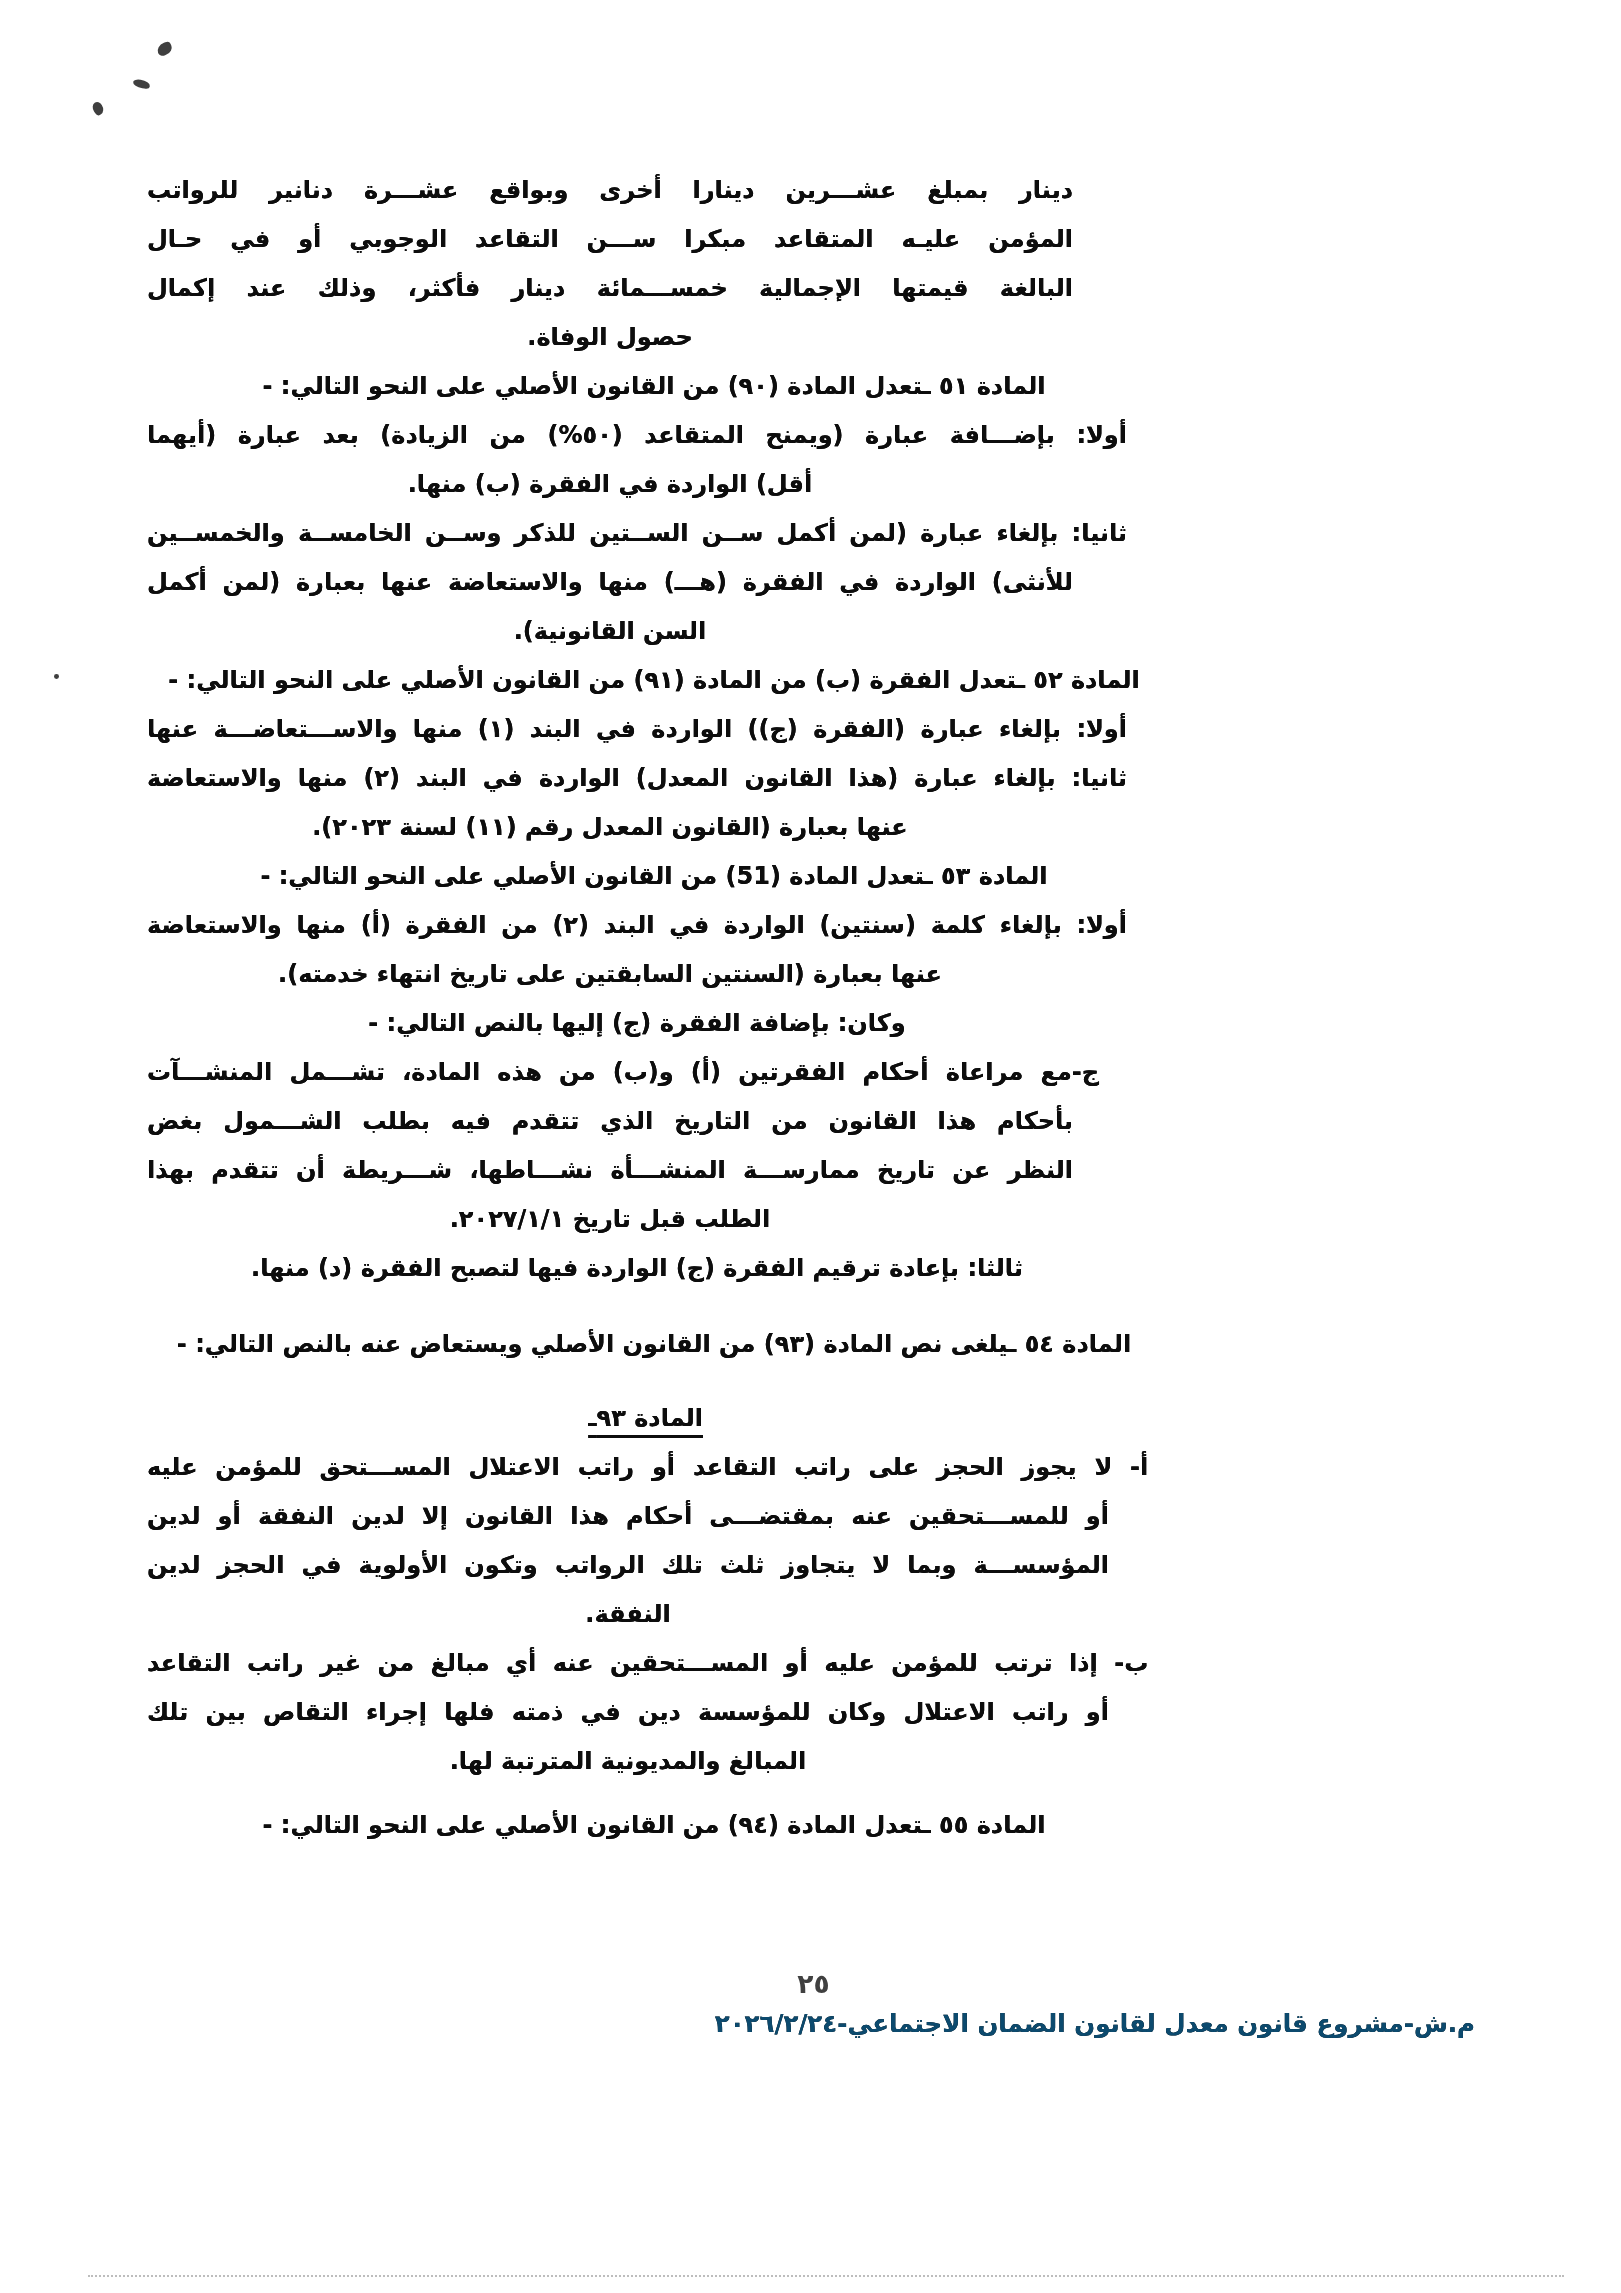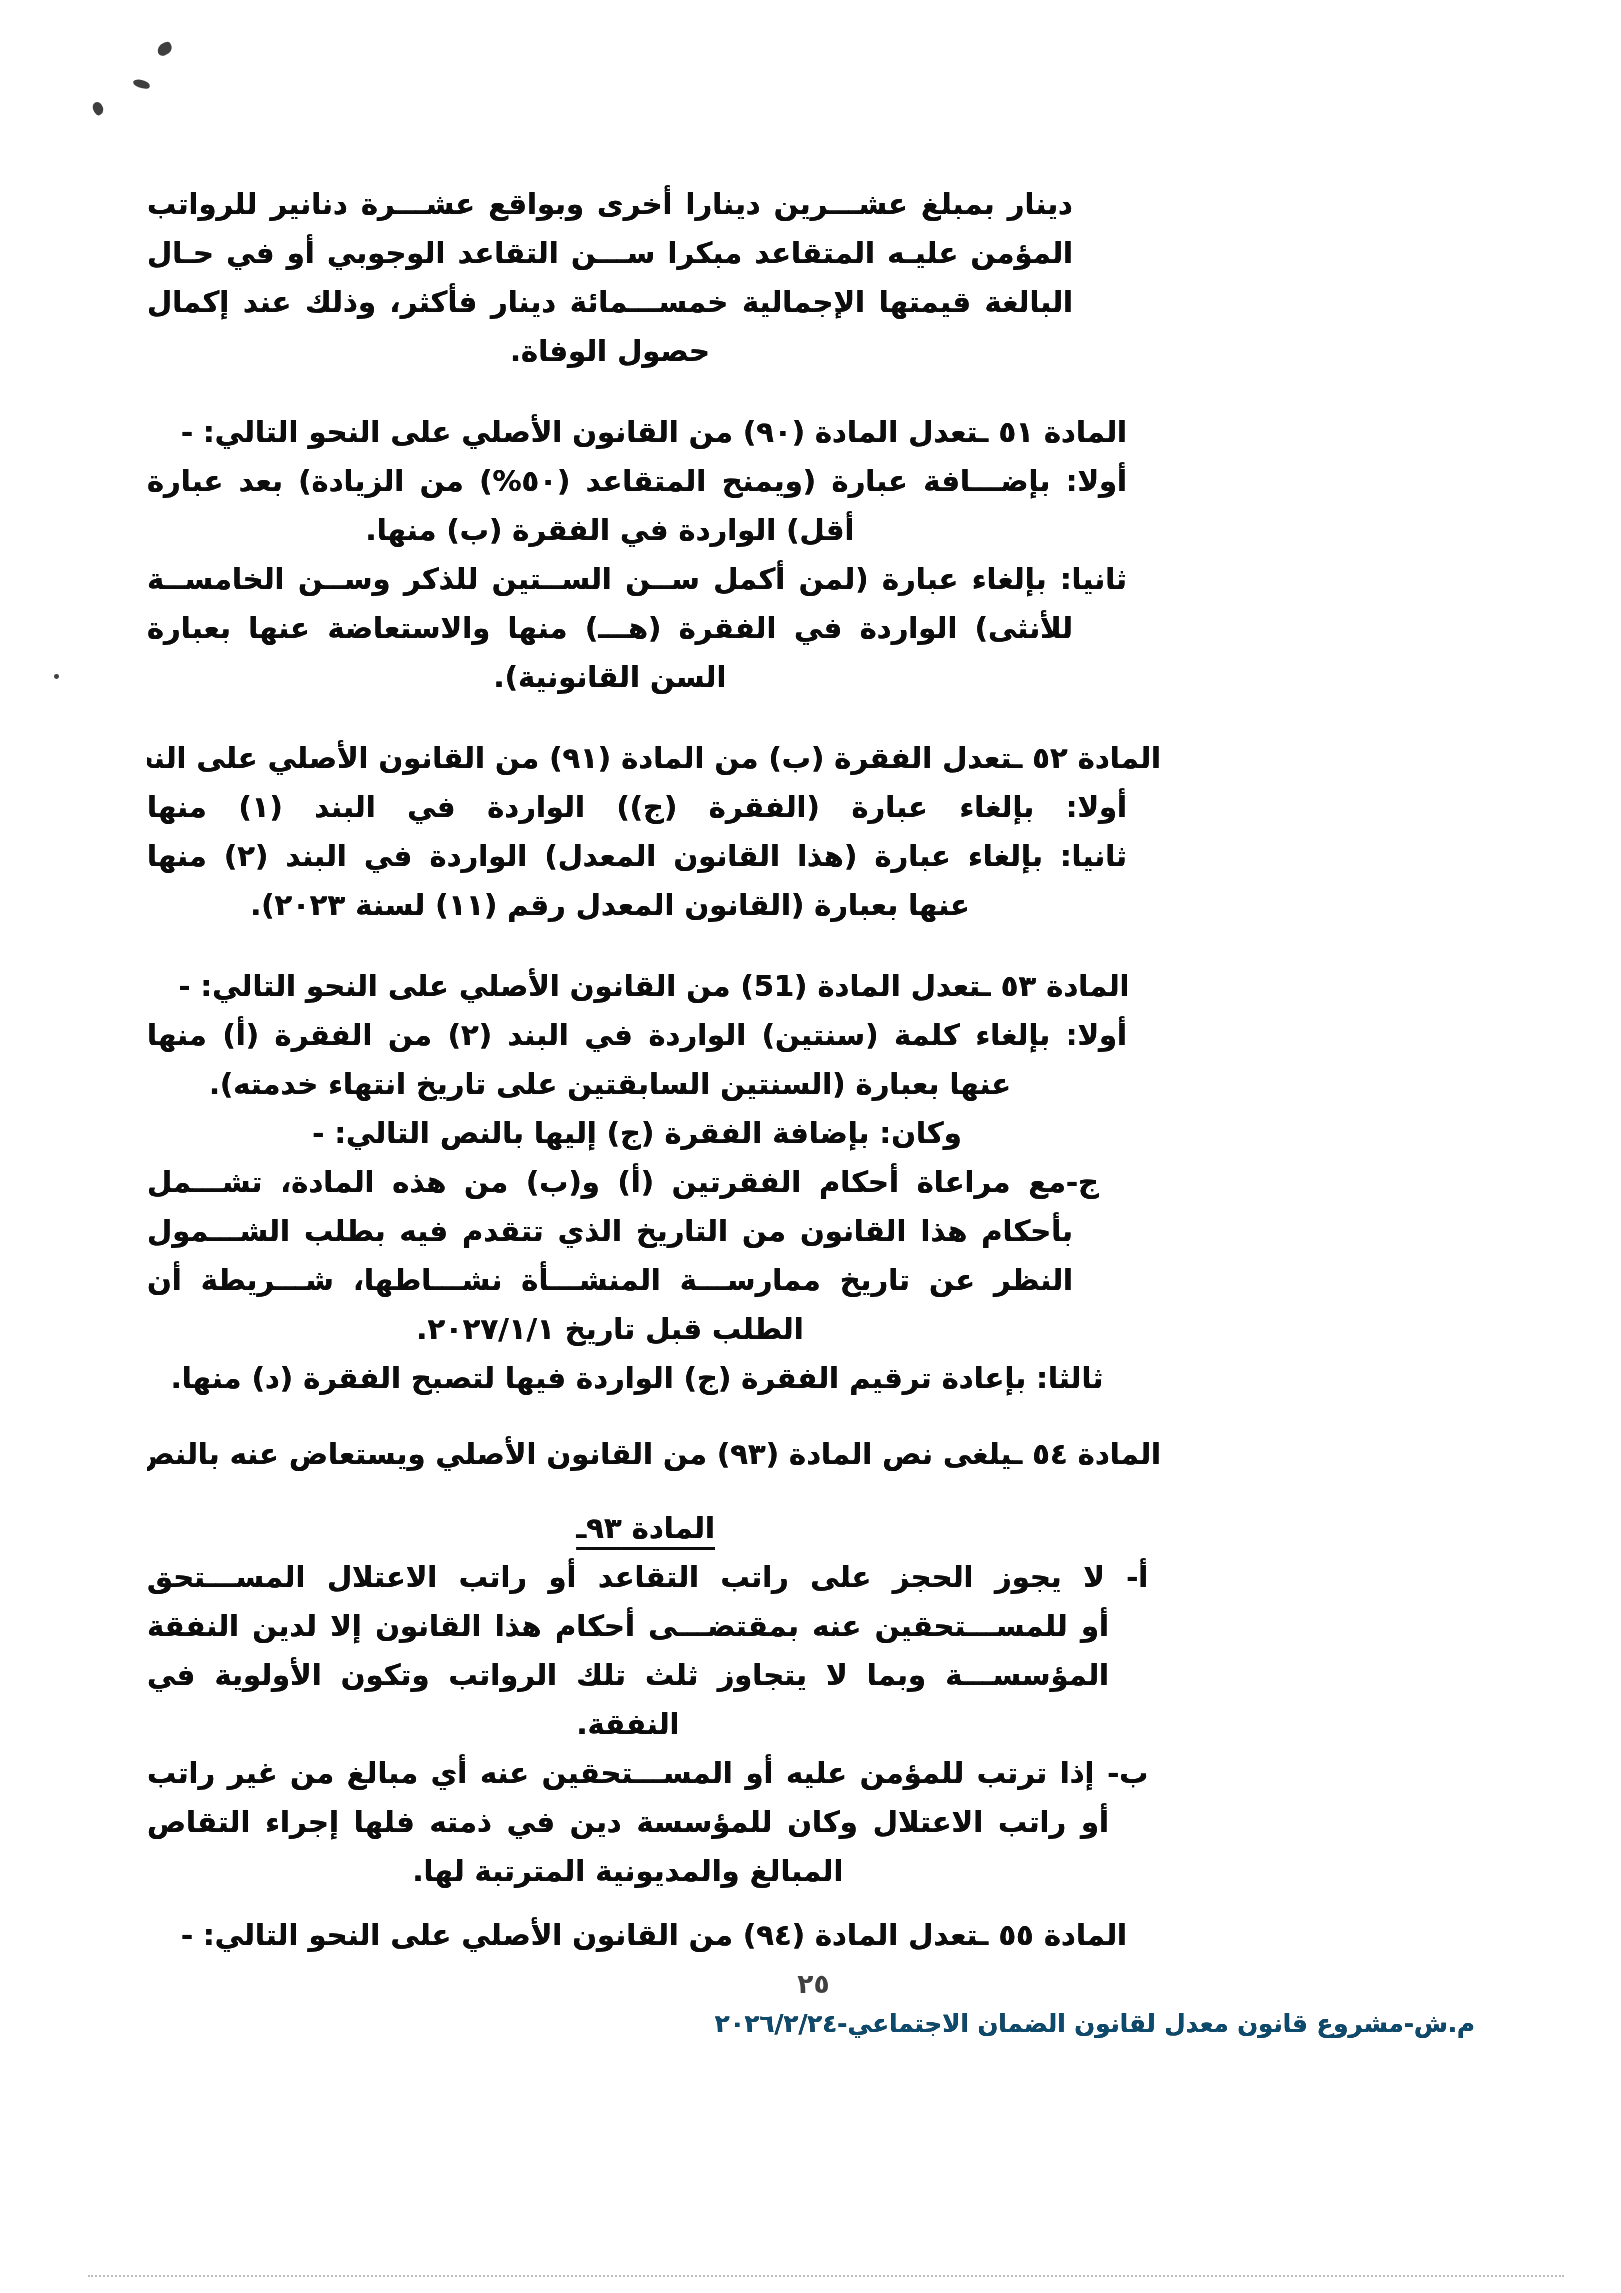--- a/index.html
+++ b/index.html
@@ -7,25 +7,25 @@
     position:relative;
     width:1621px;height:2294px;
     background:#ffffff;
     font-family:"DejaVu Sans", sans-serif;
     direction:rtl;
     overflow:hidden;
     color:#0b0b0b;
   }
   .text-block{
     position:absolute;
-    top:180px;
+    top:166px;
     right:460px;
     width:1014px;
     font-weight:bold;
-    font-size:29px;
+    font-size:24px;
     color:#0d0d0d;
     text-shadow:0 0 0.5px #000;
   }
   .line{
     line-height:49px;
     height:49px;
     overflow:hidden;
   }
   .just{
     text-align:justify;
@@ -35,21 +35,21 @@
   .rag{
     text-align:center;
     white-space:nowrap;
   }
   .u{
     text-decoration:underline;
     text-decoration-thickness:2.9px;
     text-underline-offset:8.8px;
   }
   .ind-a,.ind-cont,.ind-jcont{padding-right:88px;}
-  .ind-m{padding-right:0;margin-top:32px;}
+  .ind-m{padding-right:0;}
   .ind-aw{padding-right:34px;}
   .ind-jeem{padding-right:62px;}
   .ind-h{padding-right:16.7px;}
   .ind-ab{padding-right:12.7px;}
   .ind-abc{padding-right:52px;}
 
   .page-number{
     position:absolute;
     left:784px;top:1968px;width:59px;
     font-weight:bold;font-size:26.5px;

